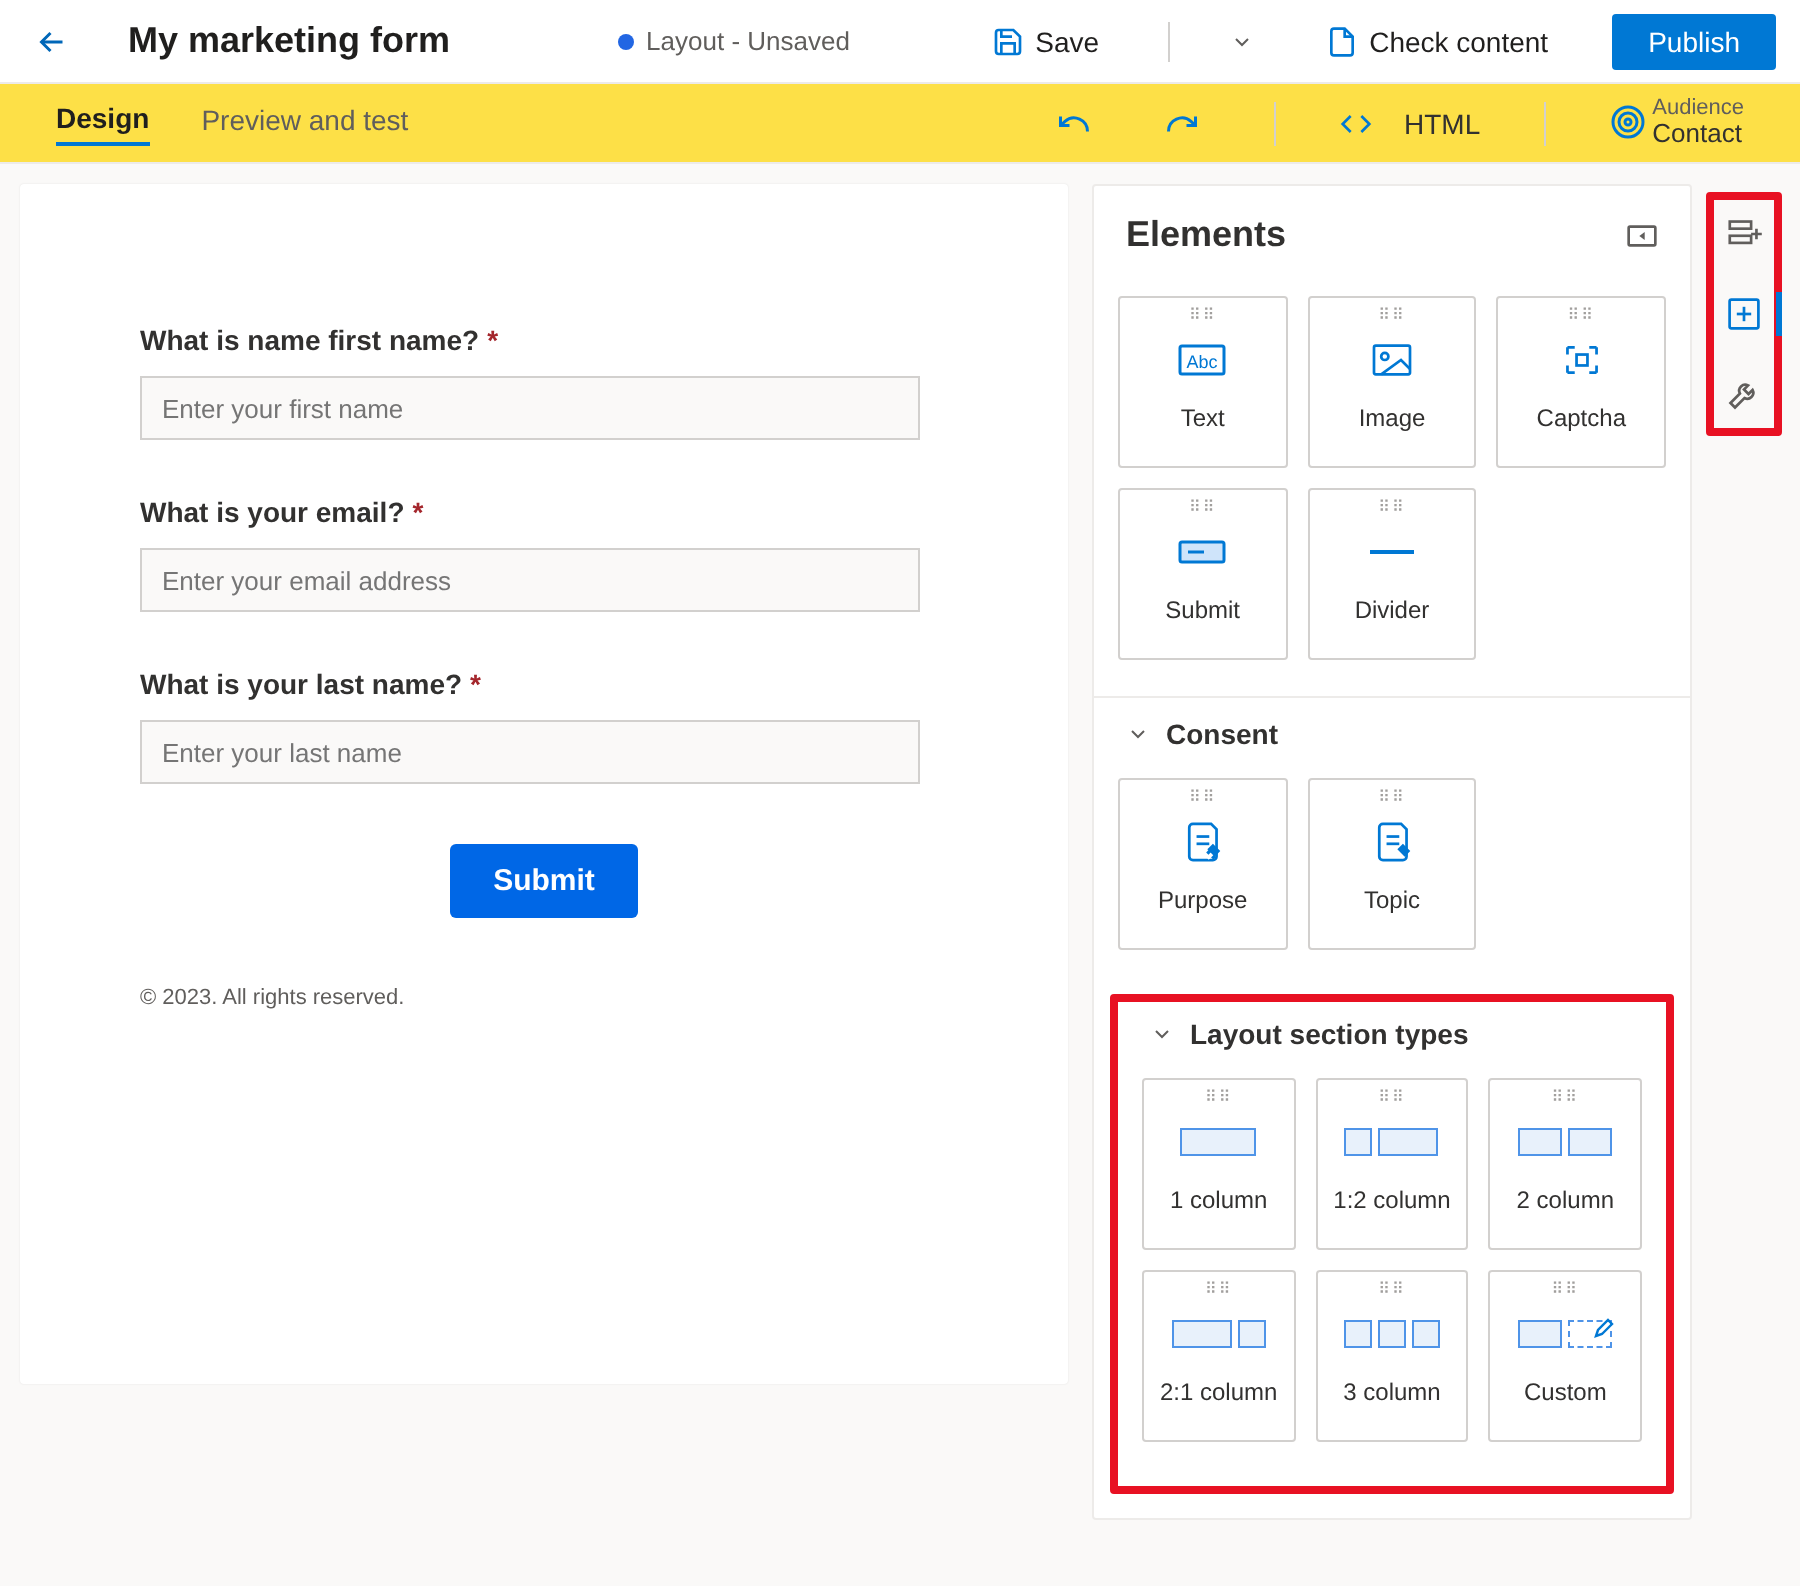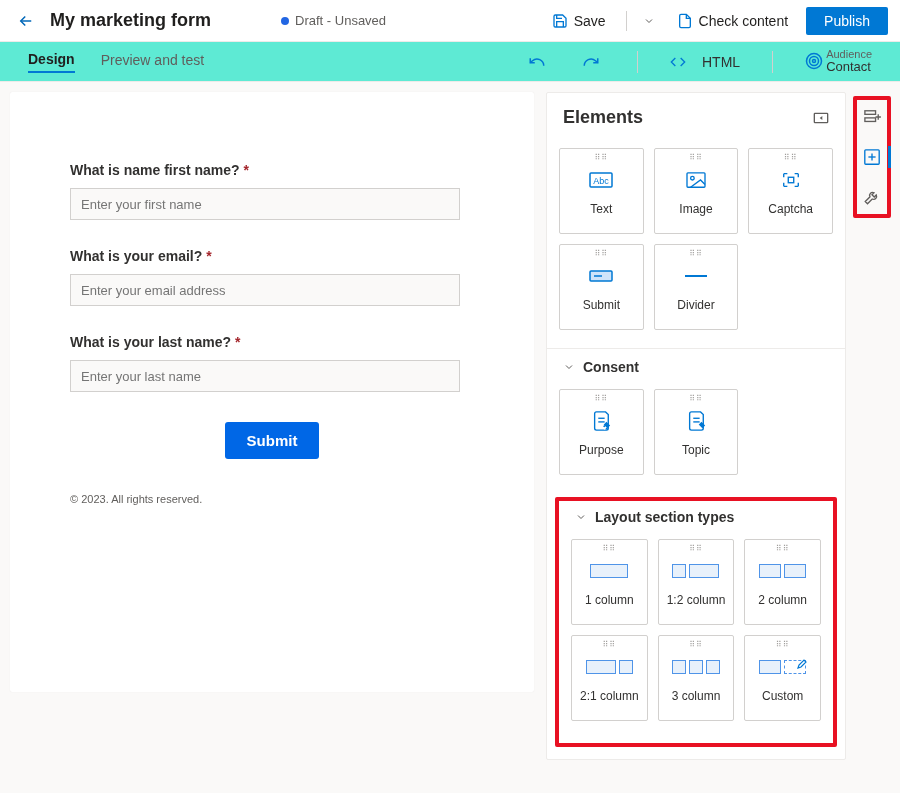--- a/index.html
+++ b/index.html
@@ -1,32 +1,32 @@
 <!DOCTYPE html>
 <html><head>
 <meta charset="utf-8">
 <style>
   * { box-sizing: border-box; font-family: "Segoe UI", -apple-system, sans-serif; }
   body { margin: 0; background: #faf9f8; color: #323130; font-size: 14px; width: 900px; }
   
   
-  .topbar { display: flex; align-items: center; height: 42px; background: #fff; border-bottom: 1px solid #edebe9; padding: 0 12px; gap: 10px; }
+  .topbar { display: flex; align-items: center; height: 42px; background: #fff; border-bottom: 1px solid #edebe9; padding: 0 12px; gap: 24px; }
   .back-btn { display:flex; align-items:center; justify-content:center; width:28px; height:28px; color:#0067b8; cursor:pointer; }
   .title { font-size: 18px; font-weight: 600; color:#201f1e; }
   .status { display:flex; align-items:center; gap:6px; margin-left: 60px; color:#605e5c; font-size:13px; }
   .status-dot { width:8px; height:8px; border-radius:50%; background:#2266e3; }
   .spacer { flex:1; }
   .cmd-btn { display:flex; align-items:flex-end; gap:6px; padding: 4px 8px; color:#201f1e; font-size:14px; cursor:pointer; }
   .cmd-btn svg { color:#0078d4; }
   .cmd-sep { width:1px; height:20px; background:#d2d0ce; margin:0 2px; }
   .publish-btn { background:#0078d4; color:#fff; padding:6px 18px; border-radius:2px; cursor:pointer; font-size:14px; }
   .chev { color:#605e5c; padding:0 4px; cursor:pointer; }
   
   
-  .secondbar { display:flex; align-items:center; height:40px; background:#5eead4; padding:0 28px; gap:26px; border-bottom:1px solid #edebe9; }
+  .secondbar { display:flex; align-items:center; height:40px; background:#fde047; padding:0 28px; gap:26px; border-bottom:1px solid #edebe9; }
   .tab { padding-bottom:4px; font-size:14px; cursor:pointer; }
   .tab.active { font-weight:600; border-bottom:2px solid #0078d4; color:#201f1e; }
   .tab.inactive { color:#605e5c; }
   .secondbar .spacer { flex:1; }
   .undo,.redo { width:28px; display:flex; align-items:center; justify-content:center; color:#0078d4; cursor:pointer; }
   .vsep { width:1px; height:22px; background:#d2d0ce; margin:0 6px; }
   .htmlbtn { display:flex; align-items:center; gap:16px; color:#323130; font-size:14px; cursor:pointer; }
   .htmlbtn .ico { color:#0078d4; }
   .aud { display:flex; align-items:center; gap:3px; font-size:11px; color:#605e5c; cursor:pointer; }
   .aud .ico { color:#0078d4; }
@@ -89,21 +89,21 @@
 <div class="topbar">
   <div class="back-btn">
     <svg width="18" height="18" viewBox="0 0 24 24" fill="none" stroke="currentColor" stroke-width="2">
         <path d="M19 12H5"></path>
         <path d="M11 18l-6-6 6-6"></path>
       </svg>
   </div>
   <div class="title">My marketing form</div>
   <div class="status">
     <span class="status-dot"></span>
-    <span>Draft - Unsaved</span>
+    <span>Layout - Unsaved</span>
   </div>
   <div class="spacer"></div>
   <div class="cmd-btn">
     <svg width="16" height="16" viewBox="0 0 24 24" fill="none" stroke="currentColor" stroke-width="2">
         <path d="M19 21H5a2 2 0 0 1-2-2V5a2 2 0 0 1 2-2h11l5 5v11a2 2 0 0 1-2 2z"></path>
         <polyline points="17 21 17 13 7 13 7 21"></polyline>
         <polyline points="7 3 7 8 15 8"></polyline>
       </svg>
     <span>Save</span>
   </div>

